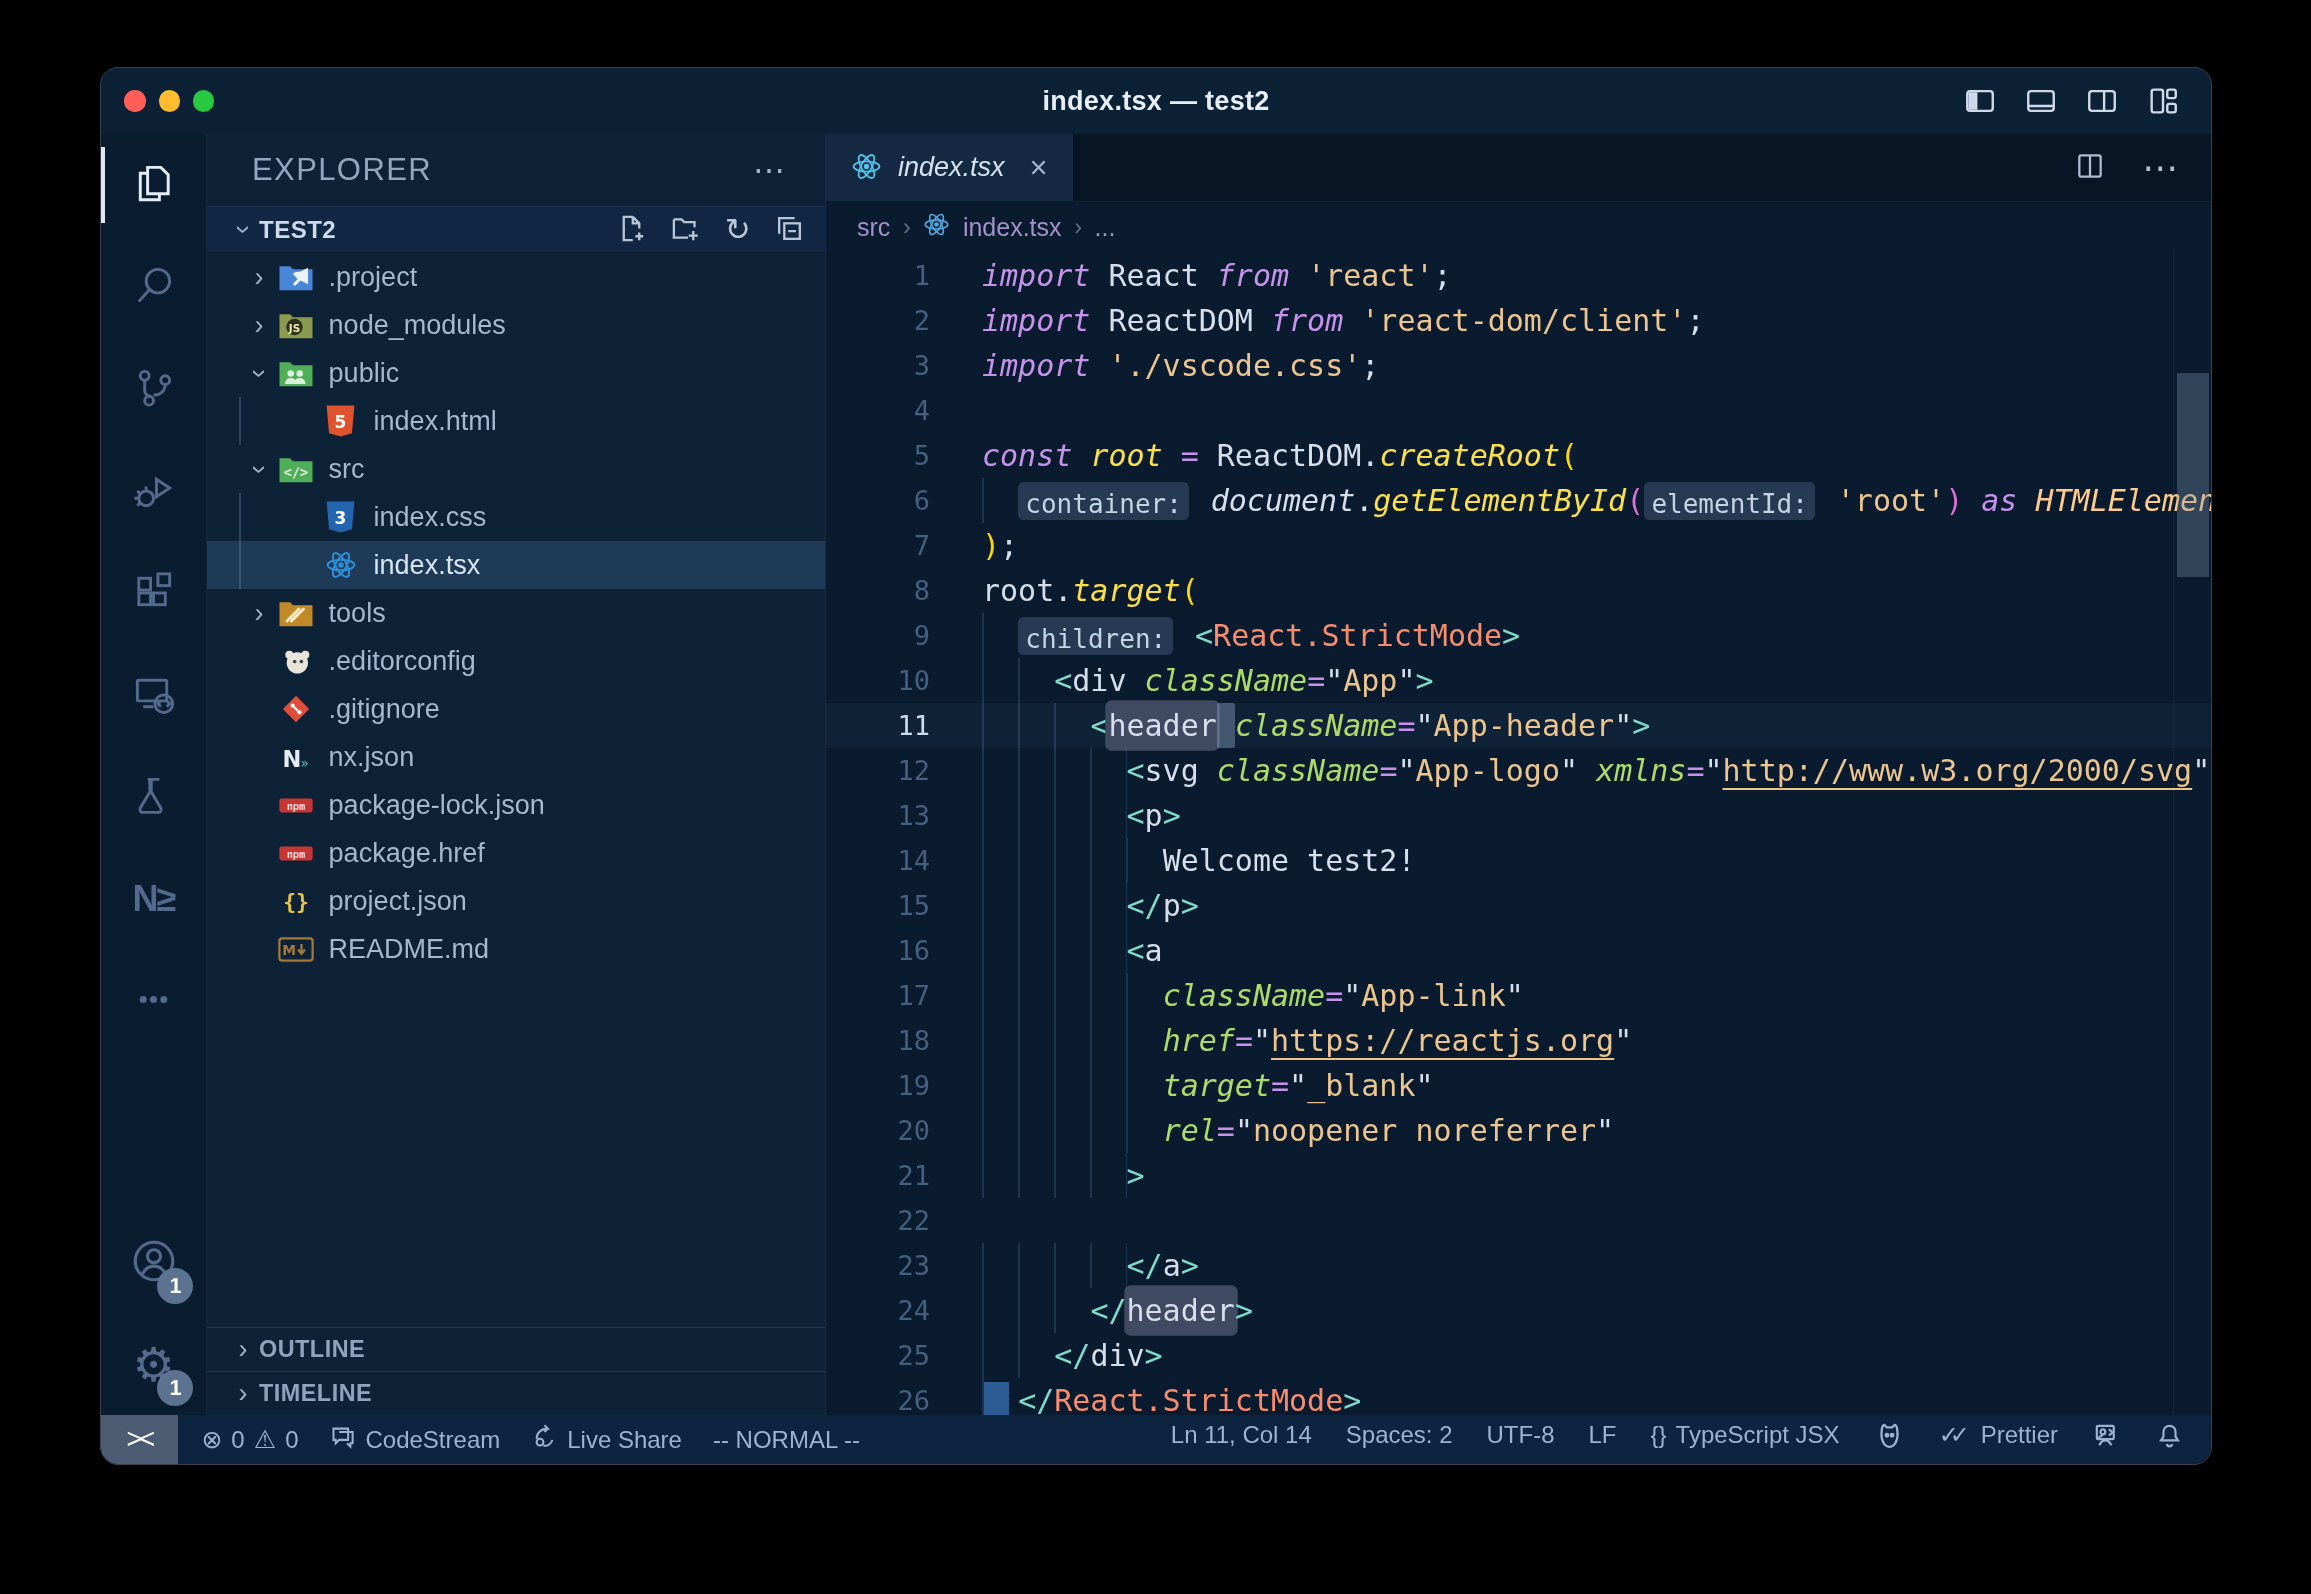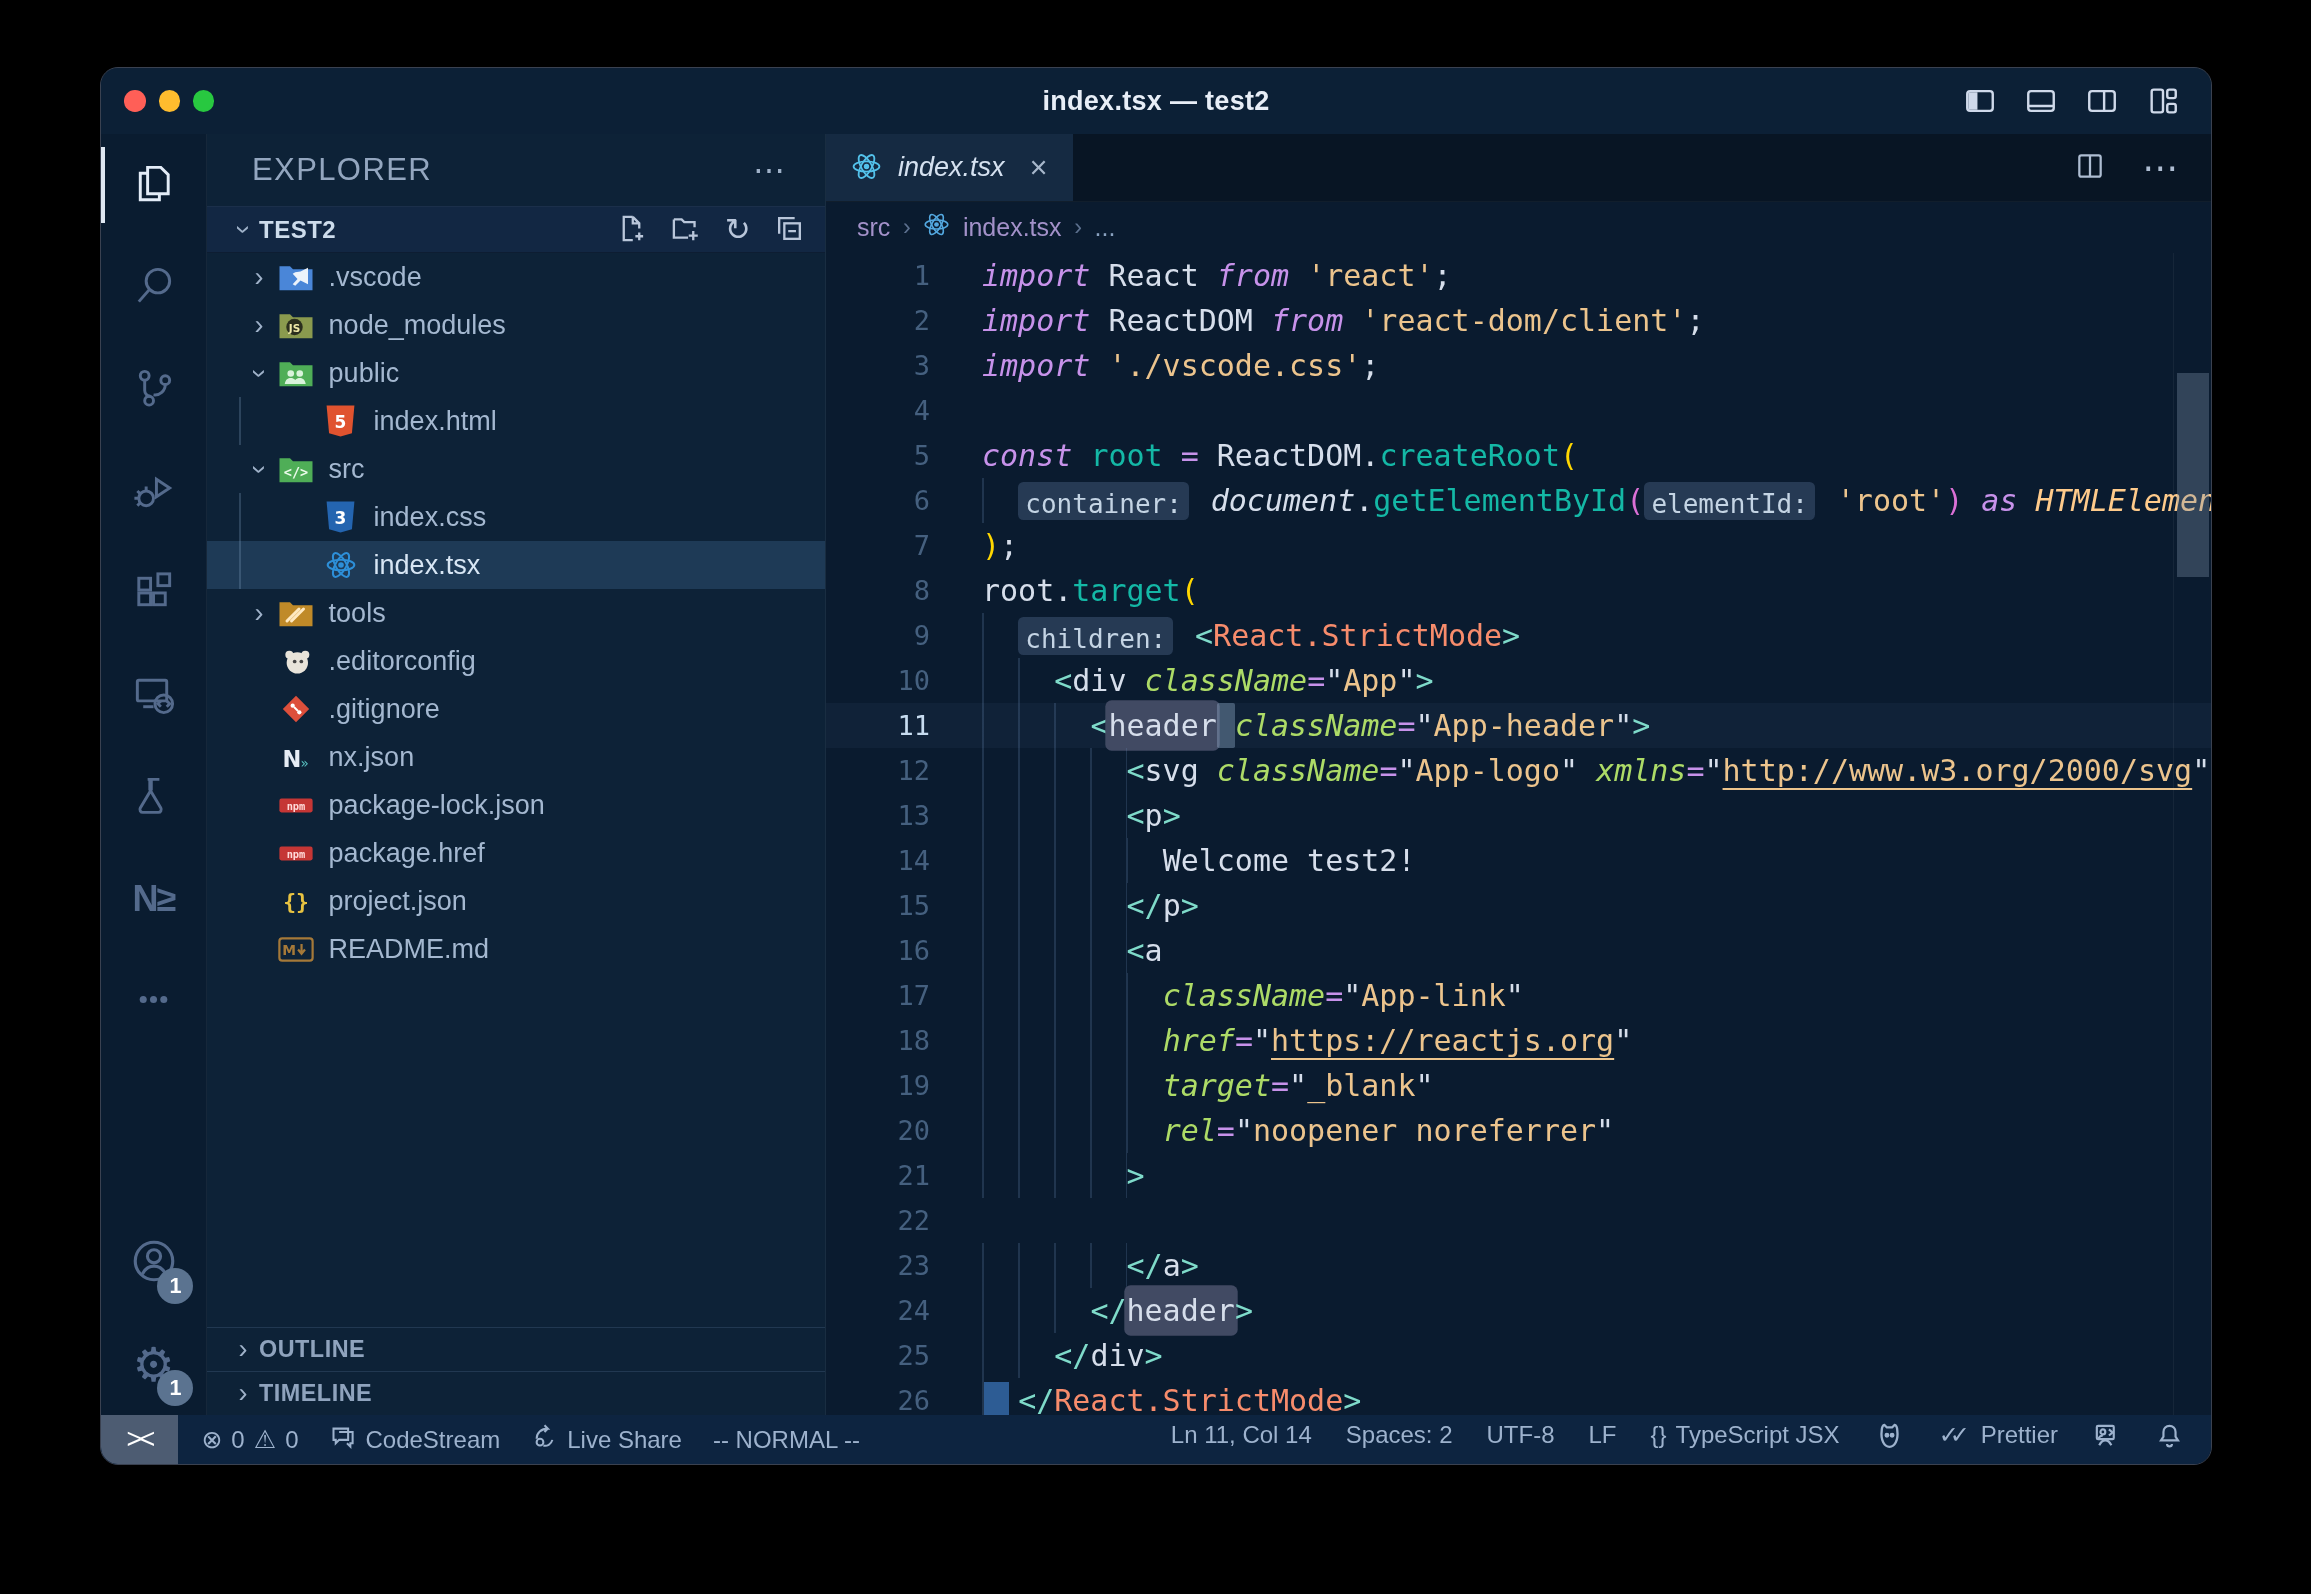--- a/index.html
+++ b/index.html
@@ -64,21 +64,21 @@
   
   .codearea { flex:1 1 auto; position:relative; overflow:hidden; font-family:"DejaVu Sans Mono", monospace; }
   .codelines { position:absolute; inset:0 0 auto 0; }
   .line { display:flex; height:45px; position:relative; }
   .line.active { background:rgba(130,170,220,.055); }
   .num { width:104px; flex:0 0 auto; text-align:right; font-size:27px; line-height:45px; color:#45607f; }
   .line.active .num { color:#c7dcf0; }
   .lcode { padding-left:52px; font-size:30px; line-height:45px; white-space:pre; }
   .lcode span { display:inline-block; line-height:45px; vertical-align:top; }
   .tk-kw{color:#c792ea;font-style:italic} .tk-pl{color:#d6deeb} .tk-it{color:#d6deeb;font-style:italic}
-  .tk-str{color:#ecc48d} .tk-q{color:#d6deeb} .tk-fn{color:#14b8a6;}
+  .tk-str{color:#ecc48d} .tk-q{color:#d6deeb} .tk-fn{color:#fde047;font-style:italic}
   .tk-attr{color:#addb67;font-style:italic} .tk-op{color:#c792ea} .tk-tagp{color:#7fdbca}
   .tk-tag{color:#d6deeb} .tk-comp{color:#f78c6c} .tk-typ{color:#ffcb8b;font-style:italic}
   .tk-br1{color:#ffd700} .tk-br2{color:#da70d6}
   .tk-link{color:#ecc48d;text-decoration:underline;text-underline-offset:7.2px;text-decoration-thickness:1.8px}
   .tk-ind{background-image:repeating-linear-gradient(to right,rgba(110,145,190,.22) 0 1.8px,transparent 1.8px 2ch)}
   .tk-inlay{background:#263a54;color:#c4d4e4;border-radius:5.4px;height:38px;line-height:38px;margin:3.6px 3.6px 0 0;padding:0 7.2px;font-size:26px}
   .tk-whl{background:#414a63;border-radius:3.6px;box-shadow:0 0 0 2.7px #414a63;color:#d6deeb}
   .tk-cur{background:rgba(150,175,205,.38);border-radius:1.8px}
   .gmarker { position:absolute; left:158px; top:3.6px; width:25px; height:40px; background:#2d5c94; }
   .vscroll { position:absolute; top:0; right:0; width:38px; bottom:0; border-left:0.9px solid rgba(255,255,255,.05); }
@@ -236,21 +236,21 @@
       </div>
       <div class="tree" id="tree">
           <div class="trow">
             <span class="chev">›</span>
             <span class="ticon">
               <svg width="36" height="31" viewBox="0 0 24 20">
                 <path d="M1 2.5h7l2 2h13v14H1z" fill="#4a86d8"></path>
                 <path d="M15 6l5-2.5v11L15 12l-3.5 3.5-1.7-1 3.2-3.5-3.2-3.5 1.7-1z" fill="#fff" opacity=".9"></path>
               </svg>
             </span>
-            <span class="tlabel">.vscode</span>
+            <span class="tlabel">.project</span>
           </div>
           <div class="trow">
             <span class="chev">›</span>
             <span class="ticon">
               <svg width="36" height="31" viewBox="0 0 24 20" style="font-size:30px">
                 <path d="M1 2.5h7l2 2h13v14H1z" fill="#8a9a4e"></path>
                 <circle cx="11" cy="11" r="5.5" fill="#2b2f1e"></circle>
                 <text x="11" y="14" font-size="7" font-weight="bold" fill="#efe9a8" text-anchor="middle" font-family="DejaVu Sans, sans-serif">JS</text>
               </svg>
             </span>

